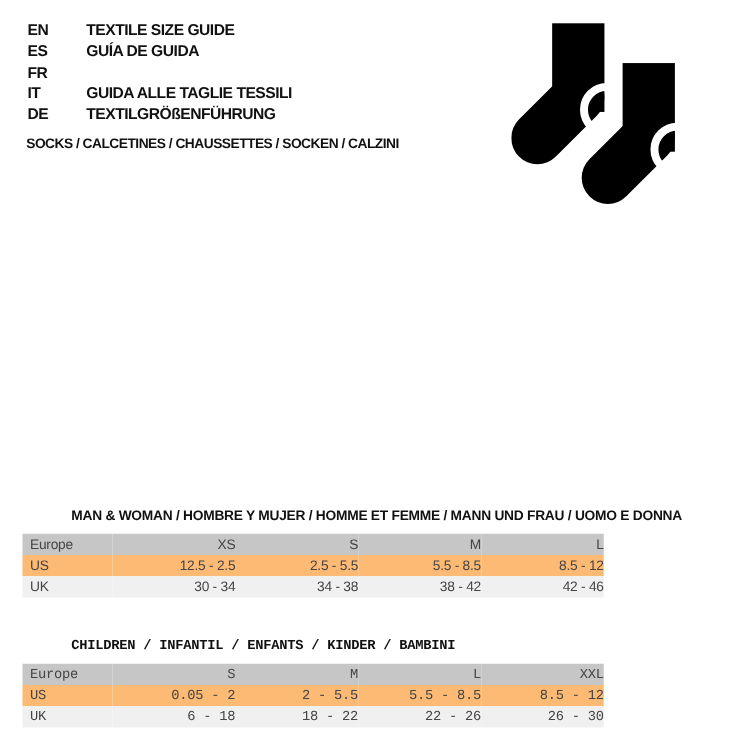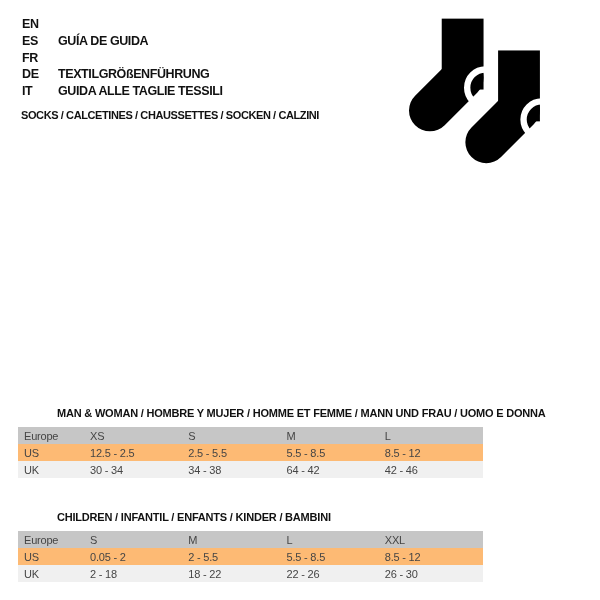--- a/index.html
+++ b/index.html
@@ -12,84 +12,85 @@
   *{margin:0;padding:0;box-sizing:border-box;}
   html,body{background:#ffffff;}
   body{
     font-family:"Liberation Sans","DejaVu Sans",sans-serif;
     width:600px;height:600px;overflow:hidden;position:relative;
   }
   .canvas{position:absolute;left:0;top:0;width:600px;height:600px;background:#fff;}
 
   
   .languages{position:absolute;left:22px;top:16px;}
-  .lang-row{display:flex;height:16.7px;align-items:center;}
+  .lang-row{display:flex;height:16.7px;align-items:center;gap:11px;}
   .lang-code,.lang-text{
     font-weight:700;font-size:12.5px;color:var(--title-text);
     letter-spacing:-0.4px;white-space:nowrap;
   }
   .lang-code{width:36px;}
 
   
   .product-line{
     position:absolute;left:21px;top:109px;
     font-weight:700;font-size:11px;color:var(--title-text);
     letter-spacing:-0.4px;white-space:nowrap;
   }
 
   
   .icon-wrap{position:absolute;left:409px;top:14px;width:150px;height:152px;}
 
   
   .table-block{position:absolute;left:18px;width:465px;}
   .table-block.adults{top:406px;}
-  .table-block.children{top:510px;}
+  .table-block.children{top:510px;font-family:Liberation Mono, monospace;}
   .table-title{
     font-weight:700;font-size:11px;color:var(--title-text);
     letter-spacing:-0.2px;white-space:nowrap;height:14px;line-height:14px;padding-left:39px;
   }
   table.size-table{
     width:465px;margin-top:7px;border-collapse:collapse;table-layout:fixed;
   }
   table.size-table th,table.size-table td{
     height:17px;padding:0;font-weight:400;font-size:11px;
-    color:var(--table-text);text-align:left;letter-spacing:-0.2px;
+    color:var(--table-text);text-align:right;letter-spacing:-0.2px;
     white-space:nowrap;vertical-align:middle;
   }
   table.size-table th:first-child,
   table.size-table td:first-child{
     width:72px;text-align:left;padding-left:6px;
   }
   table.size-table thead tr{background:var(--header-bg);margin-top:47px;}
   table.size-table tbody tr:nth-child(1){background:#fdba74;}
   table.size-table tbody tr:nth-child(2){background:var(--alt-bg);margin-top:11px;}
 </style>
 </head>
 <body>
 
 <div class="canvas">
 
   <div class="languages">
     <div class="lang-row">
       <span class="lang-code">EN</span>
+      <span class="lang-text">TEXTILE SIZE GUIDE</span>
     </div>
     <div class="lang-row">
       <span class="lang-code">ES</span>
       <span class="lang-text">GUÍA DE GUIDA</span>
     </div>
     <div class="lang-row">
       <span class="lang-code">FR</span>
     </div>
     <div class="lang-row">
+      <span class="lang-code">IT</span>
+      <span class="lang-text">GUIDA ALLE TAGLIE TESSILI</span>
+    </div>
+    <div class="lang-row">
       <span class="lang-code">DE</span>
       <span class="lang-text">TEXTILGRÖßENFÜHRUNG</span>
-    </div>
-    <div class="lang-row">
-      <span class="lang-code">IT</span>
-      <span class="lang-text">GUIDA ALLE TAGLIE TESSILI</span>
     </div>
   </div>
 
   <div class="product-line">SOCKS / CALCETINES / CHAUSSETTES / SOCKEN / CALZINI</div>
 
   <div class="icon-wrap">
     <svg width="150" height="152" viewBox="0 0 165 167" xmlns="http://www.w3.org/2000/svg">
 
       <g>
         <rect x="36" y="5" width="46" height="78" fill="#000000"></rect>
@@ -124,21 +125,21 @@
             <td>US</td>
             <td>12.5 - 2.5</td>
             <td>2.5 - 5.5</td>
             <td>5.5 - 8.5</td>
             <td>8.5 - 12</td>
           </tr>
           <tr>
             <td>UK</td>
             <td>30 - 34</td>
             <td>34 - 38</td>
-            <td>64 - 42</td>
+            <td>38 - 42</td>
             <td>42 - 46</td>
           </tr>
         </tbody>
       </table>
   </div>
 
   <div class="table-block children">
     <div class="table-title">CHILDREN / INFANTIL / ENFANTS / KINDER / BAMBINI</div>
     <table class="size-table">
         <thead>
@@ -153,21 +154,21 @@
         <tbody>
           <tr>
             <td>US</td>
             <td>0.05 - 2</td>
             <td>2 - 5.5</td>
             <td>5.5 - 8.5</td>
             <td>8.5 - 12</td>
           </tr>
           <tr>
             <td>UK</td>
-            <td>2 - 18</td>
+            <td>6 - 18</td>
             <td>18 - 22</td>
             <td>22 - 26</td>
             <td>26 - 30</td>
           </tr>
         </tbody>
       </table>
   </div>
 
 </div>
 

